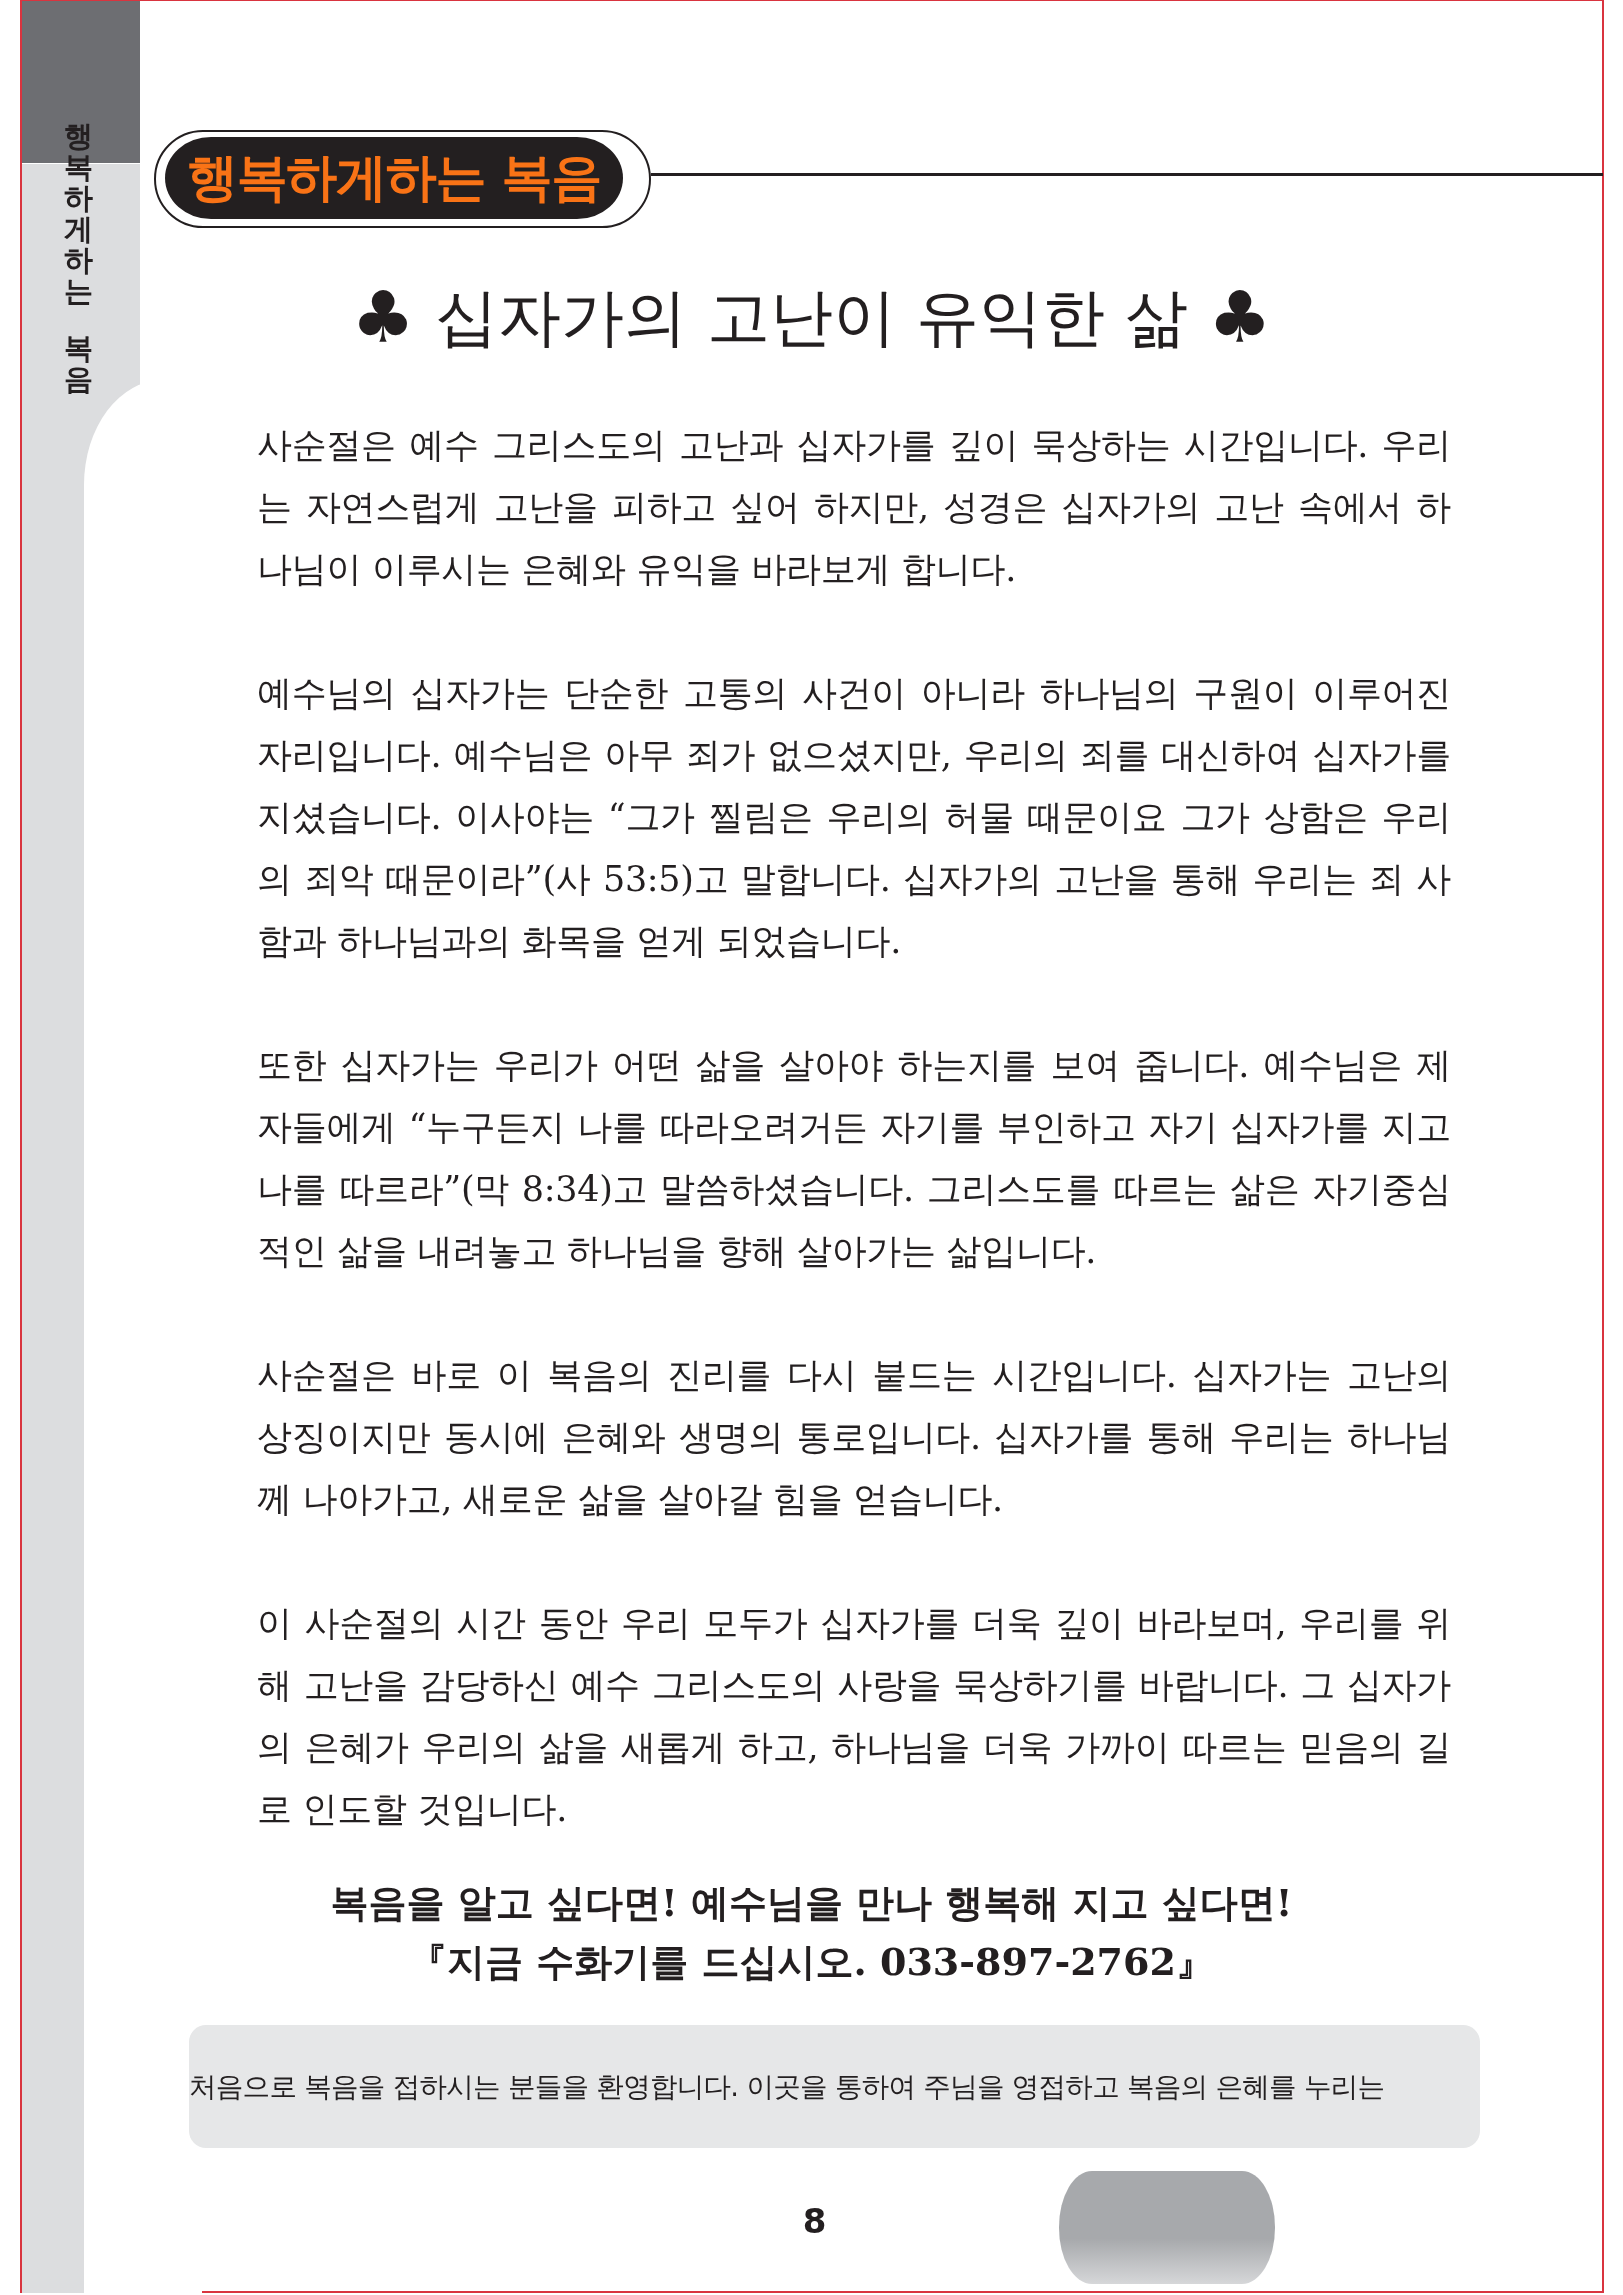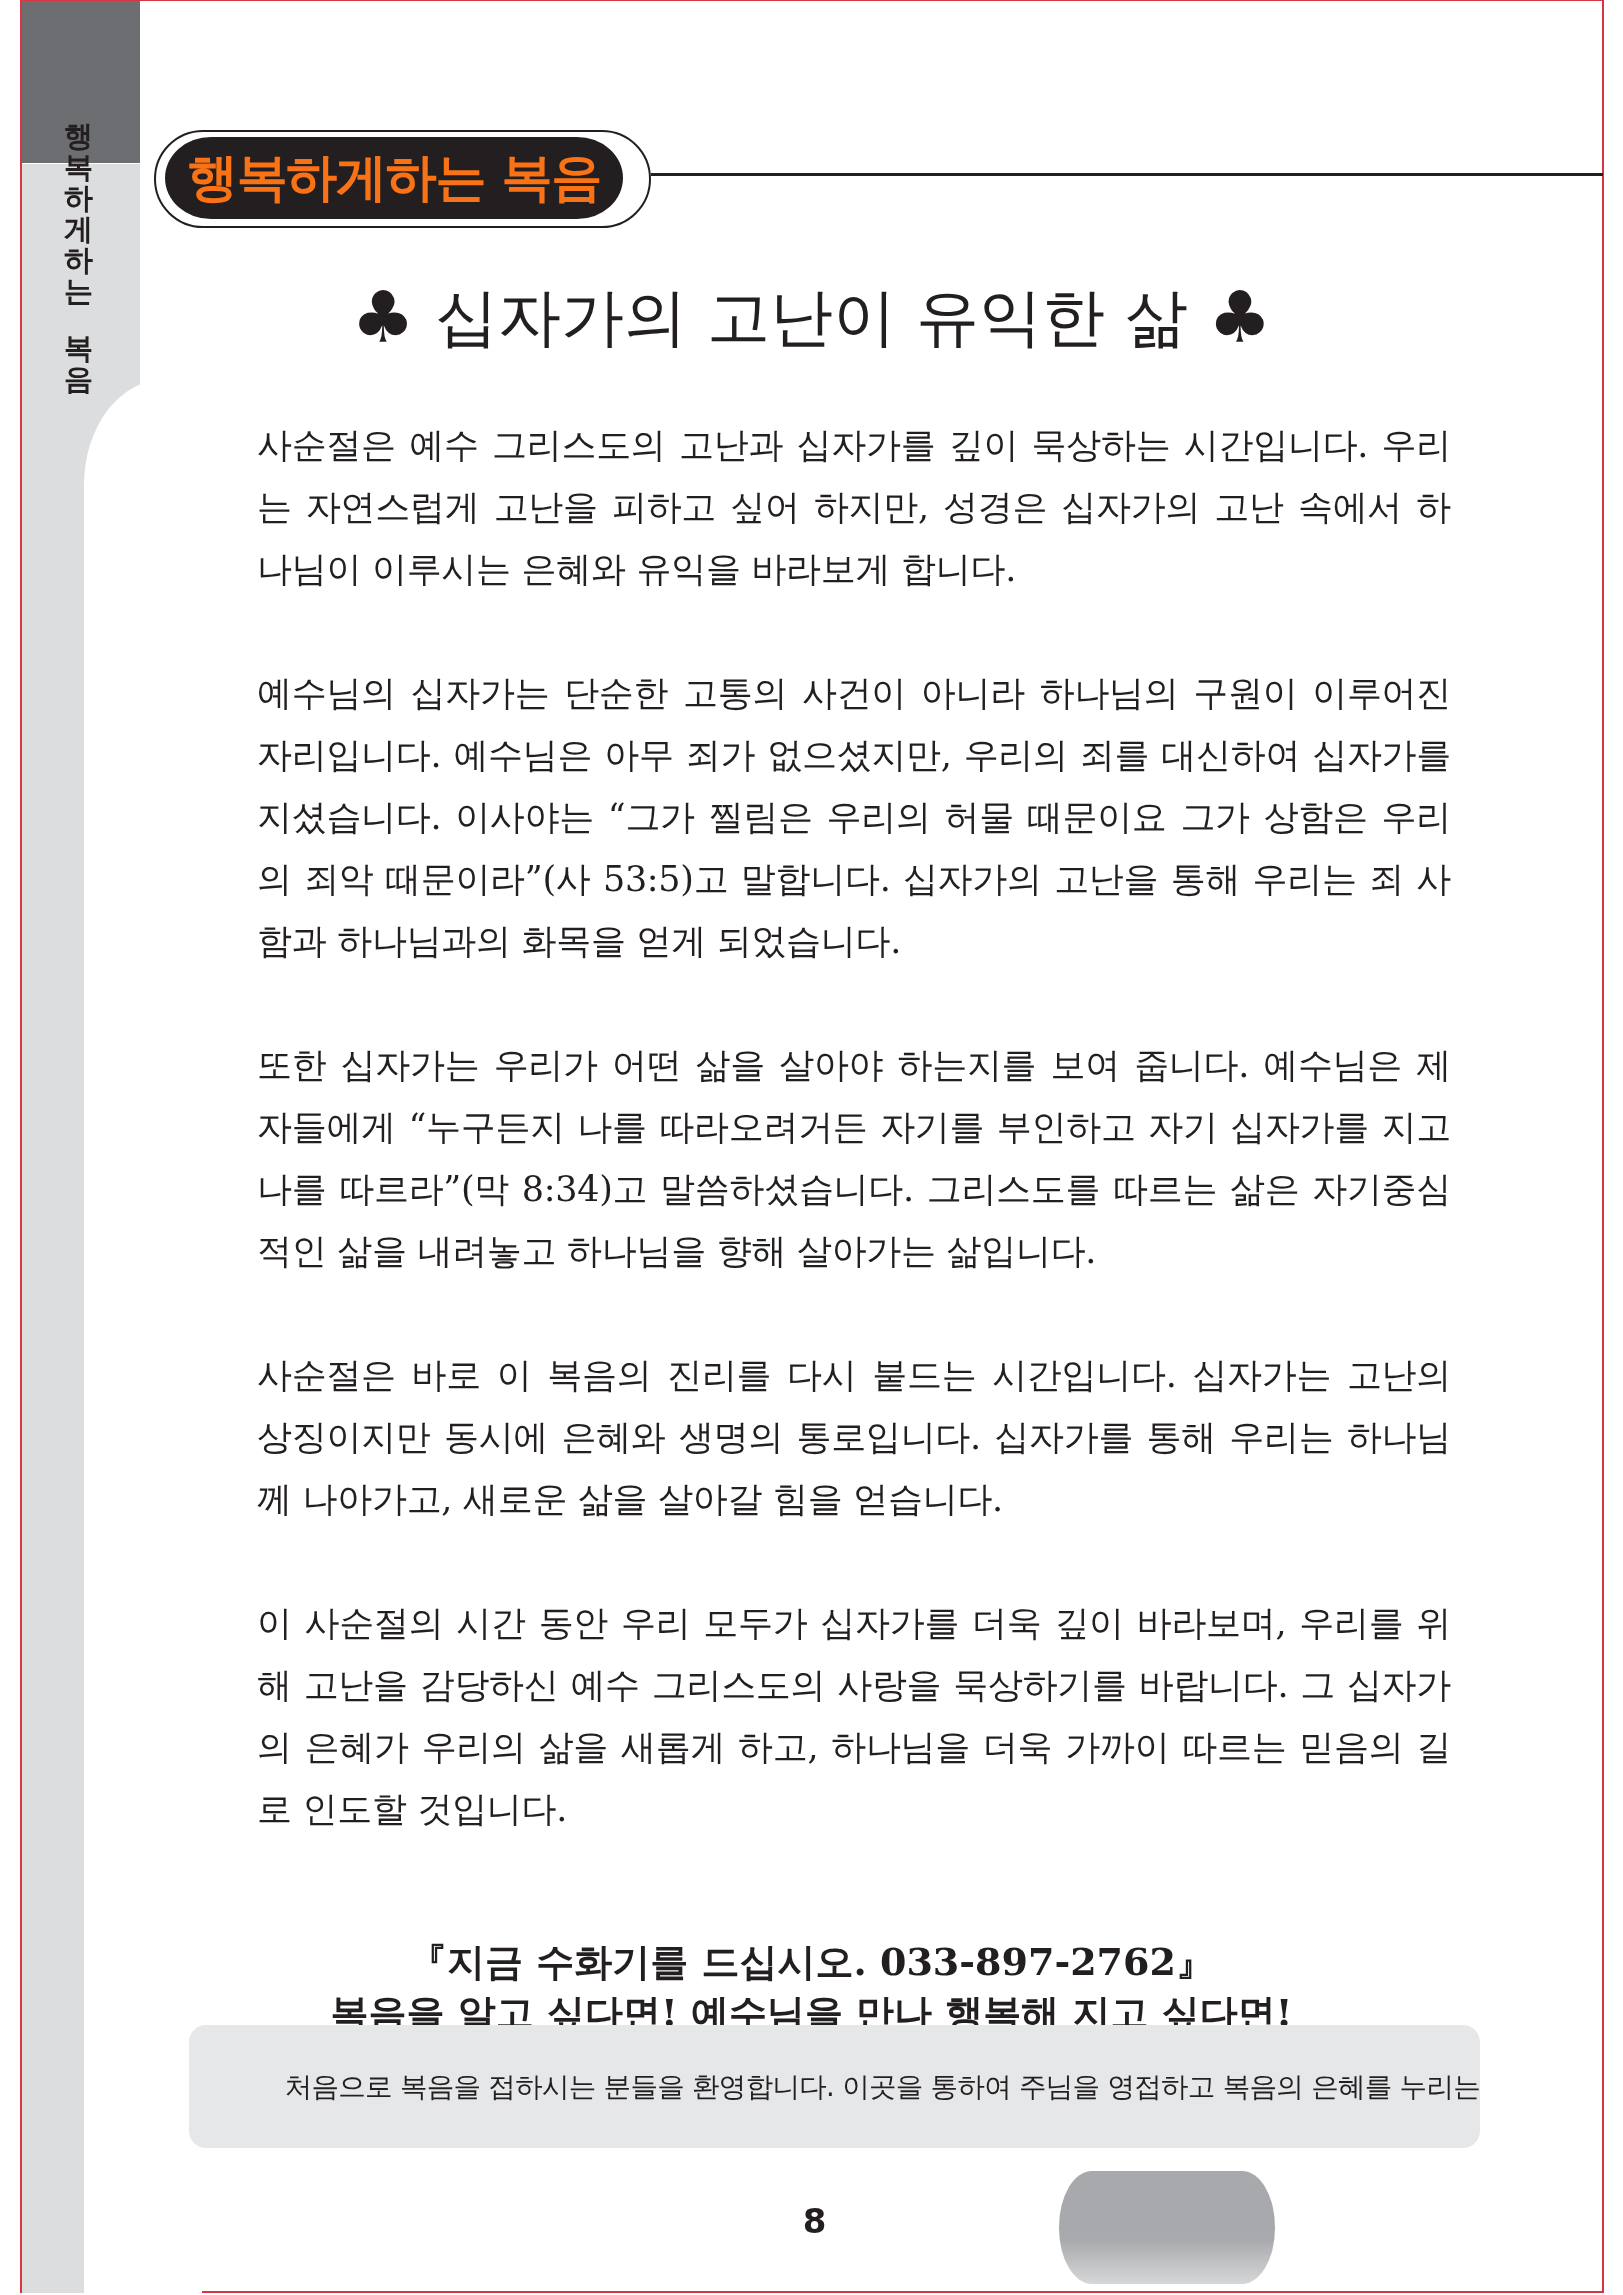--- a/index.html
+++ b/index.html
@@ -37,27 +37,27 @@
 
   
   .body { position: absolute; left: 253px; top: 414px; width: 1198px;
           font-family: "DejaVu Serif", "Liberation Serif", serif; font-size: 35px;
           line-height: 62px; color: #231f20; text-align: justify; letter-spacing: -0.3px; }
   .body p { margin: 0 0 62px 4px; }
 
   
   .cta { position: absolute; left: 0; width: 1623px; text-align: center;
          font-family: "DejaVu Serif", serif; font-weight: bold; color: #231f20; font-size: 38px; }
-  .cta1 { top: 1987px; line-height: 52px; }
+  .cta1 { top: 1877px; line-height: 52px; }
   .cta2 { top: 1936px; line-height: 52px; }
 
   
   .welcome-box { position: absolute; left: 189px; top: 2025px; width: 1291px; height: 123px;
                  background: #e6e7e8; border-radius: 17px;
-                 display: flex; flex-direction: column; align-items: flex-end; justify-content: center; gap: 20px; }
+                 display: flex; flex-direction: column; align-items: flex-start; justify-content: center; gap: 20px; }
   .welcome-line { font-family: "DejaVu Sans", sans-serif; font-size: 27.5px; line-height: 41px;
                   color: #231f20; letter-spacing: -0.7px; }
 
   
   .page-number { position: absolute; left: 795px; top: 2201px; width: 39px; text-align: center;
                  font-family: "DejaVu Sans", sans-serif; font-weight: bold; font-size: 34px; color: #231f20; }
   .footer-pill { position: absolute; left: 1059px; top: 2171px; width: 216px; height: 113px;
                  border-radius: 33px / 56px;
                  background: linear-gradient(to bottom, #a7a9ac 0%, #a7a9ac 60%, #d6d7d9 100%); }
 </style>

